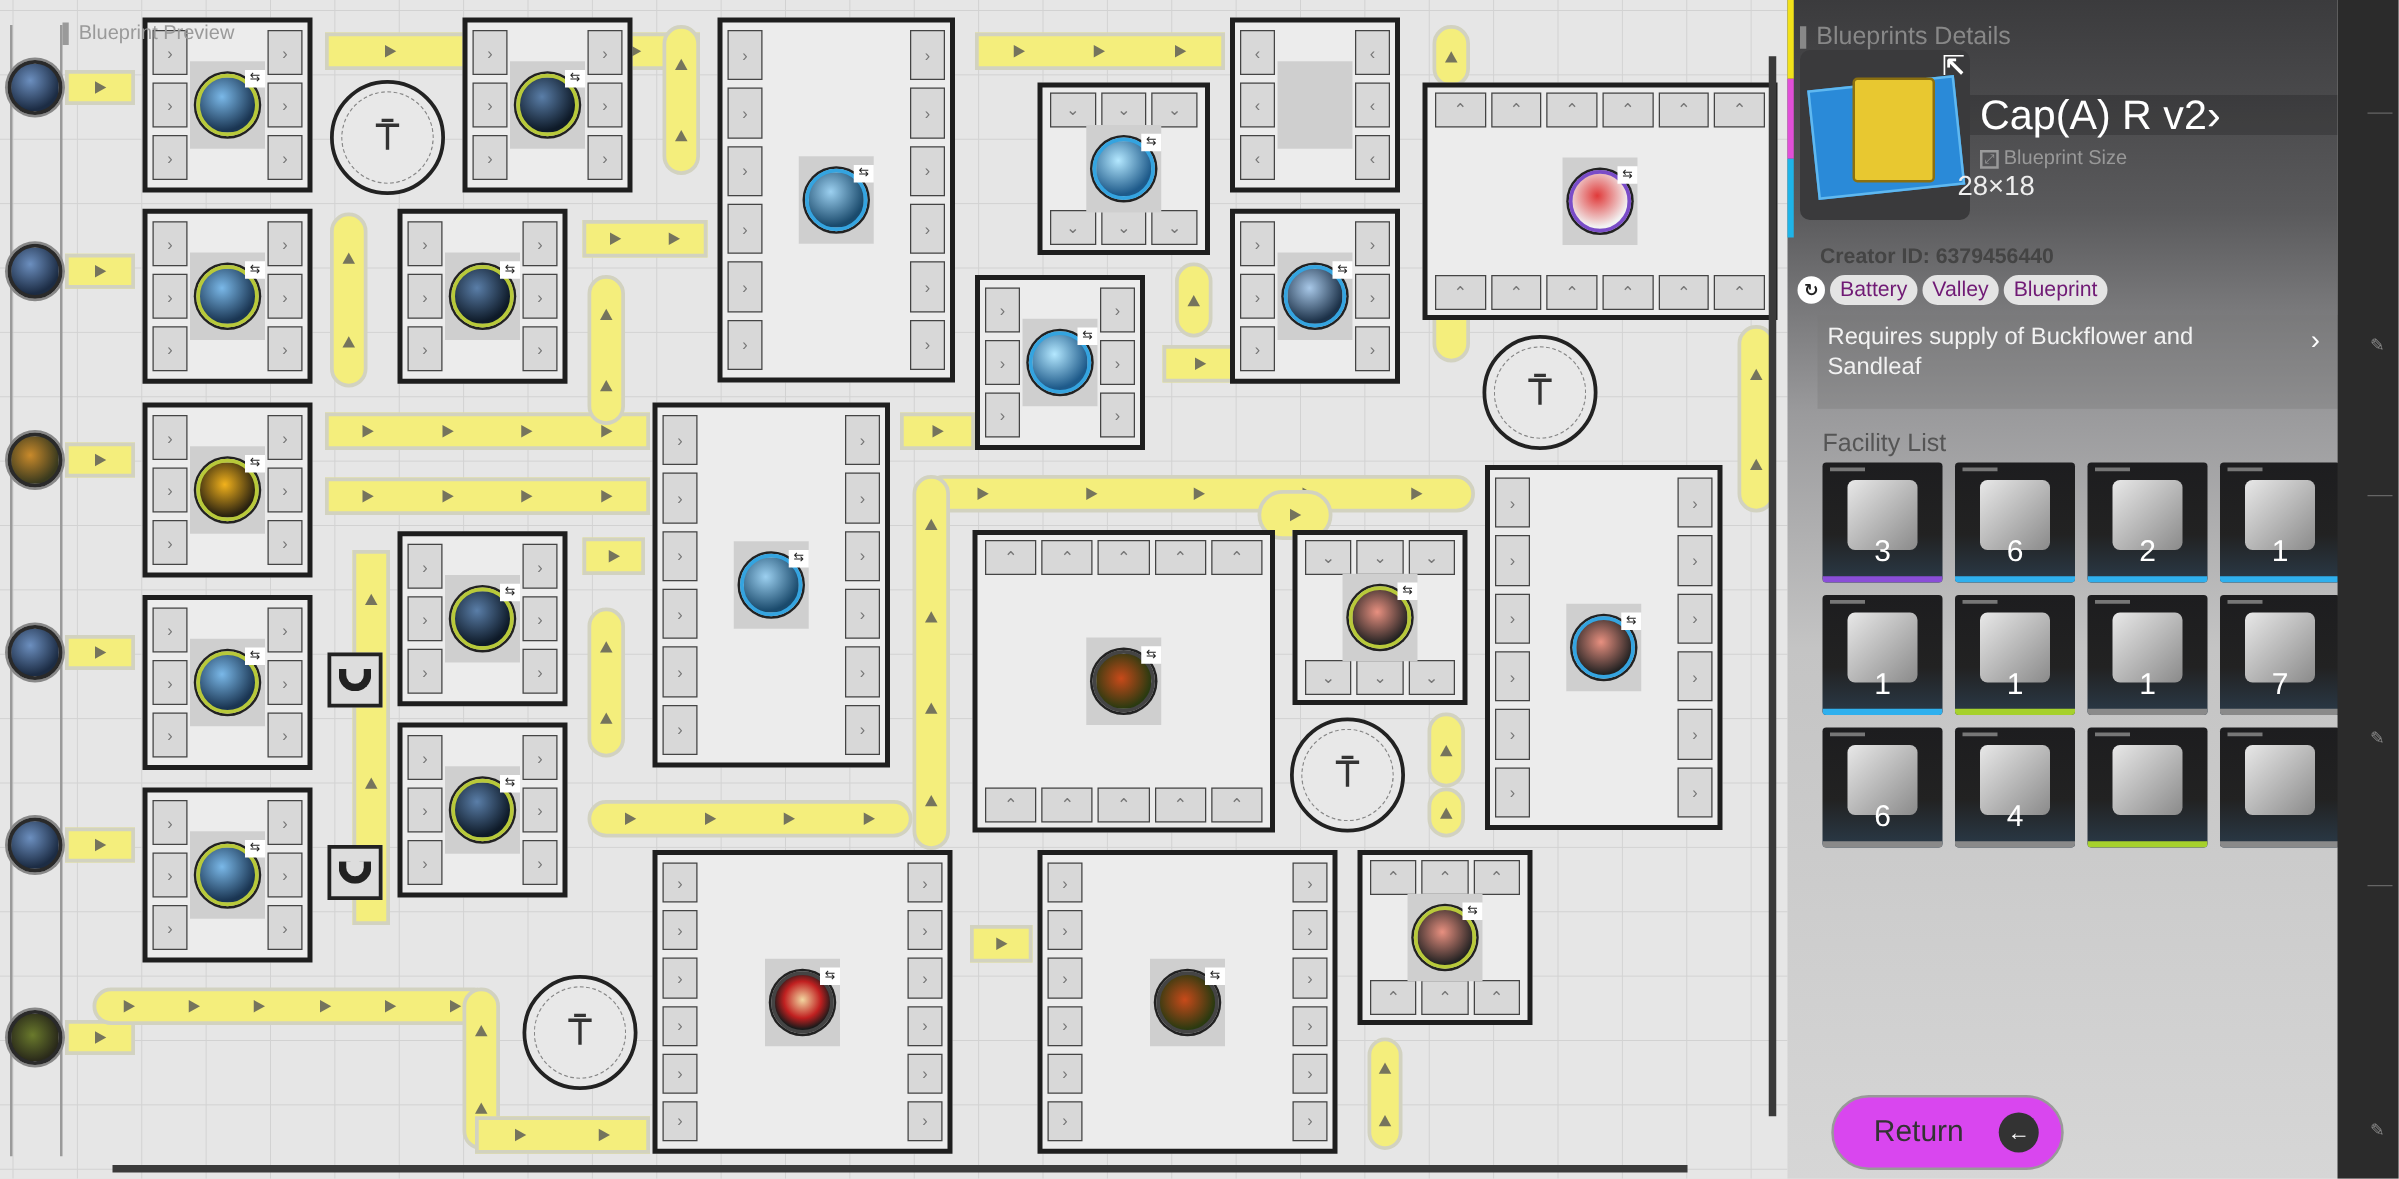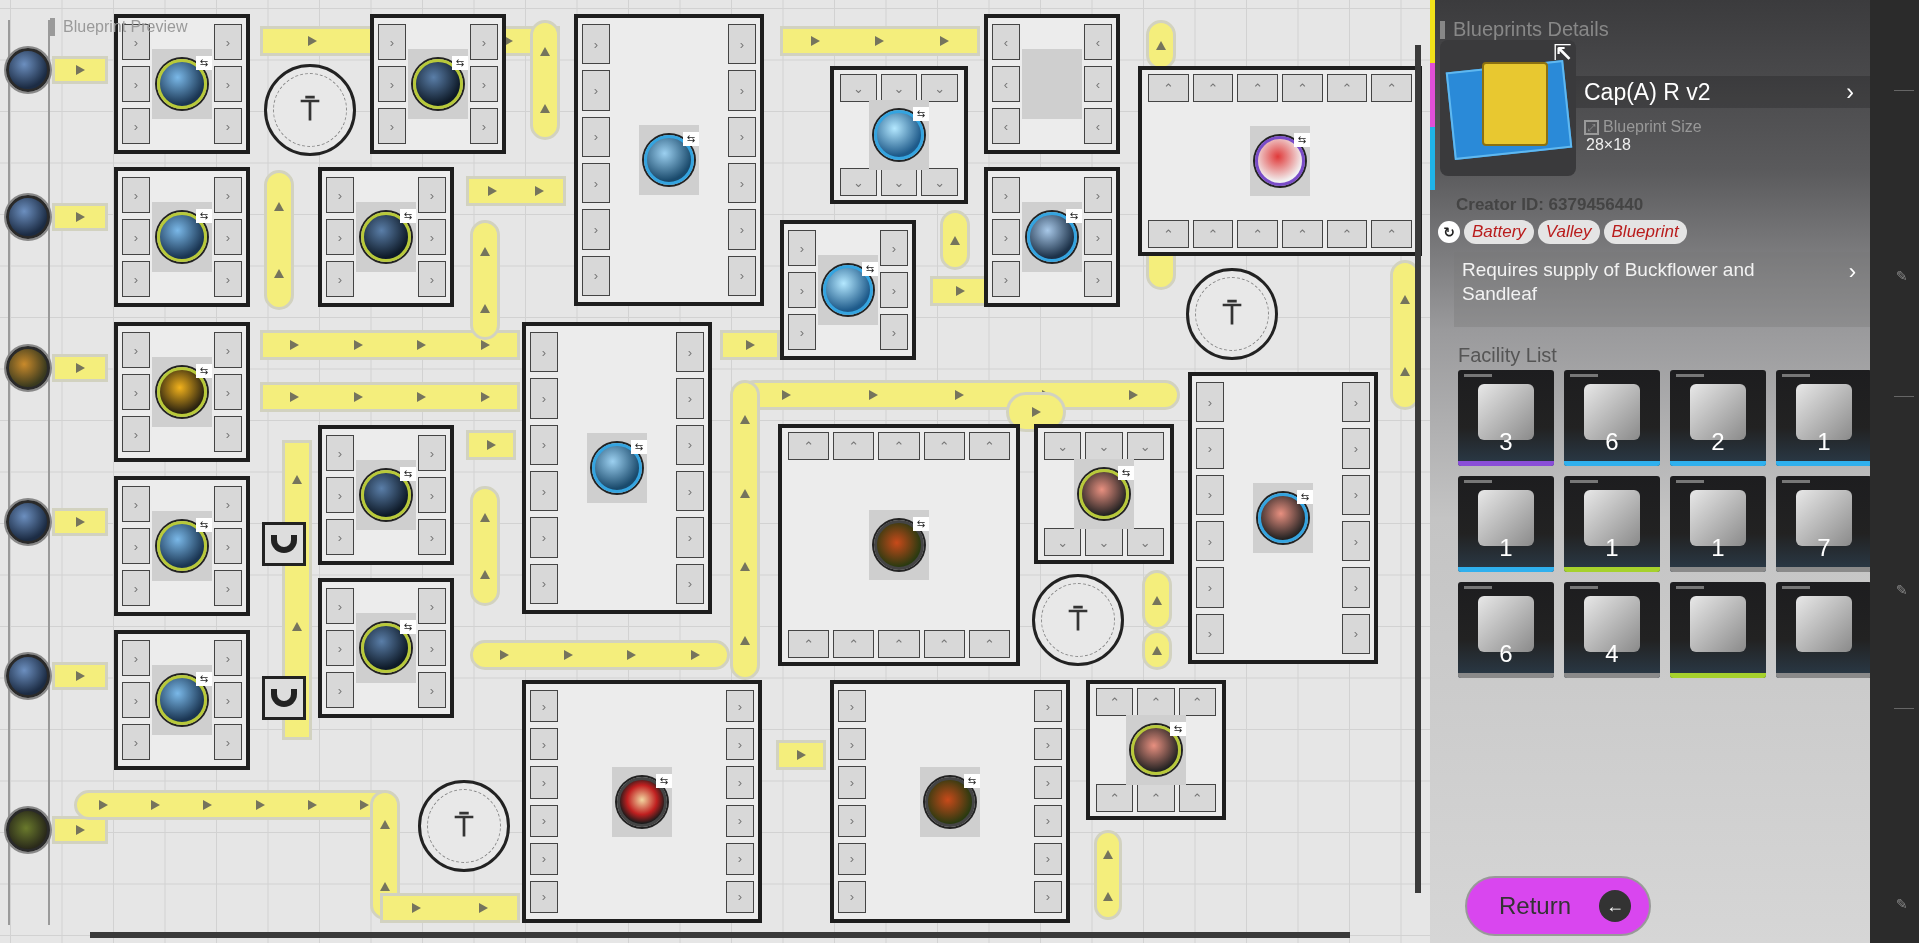--- a/index.html
+++ b/index.html
@@ -64,29 +64,29 @@
     color: #222;
   }
   .accent-strip { position: absolute; left: 0; top: 0; width: 5px; height: 190px; }
   .accent-strip div { height: 33.3%; }
   .panel-title { position: absolute; left: 10px; top: 18px; font-size: 20px; color: #888; display: flex; align-items: center; gap: 8px; }
   .panel-title .bar { width: 5px; height: 18px; background: #888; }
   .bp-thumb { position: absolute; left: 10px; top: 40px; width: 136px; height: 136px; border-radius: 8px; background: #3a3a3c; }
   .bp-thumb .sheet { position: absolute; left: 10px; top: 26px; width: 118px; height: 88px; background: #2a8ad8; transform: rotate(-6deg); border: 2px solid #5fb8f0; }
   .bp-thumb .box { position: absolute; left: 42px; top: 22px; width: 66px; height: 84px; background: #e8c830; border: 2px solid #8b7010; border-radius: 4px; }
   .bp-thumb .ext { position: absolute; right: 4px; top: 0; color: #fff; font-size: 22px; font-weight: bold; }
-  .bp-name { position: absolute; left: 146px; top: 76px; width: 294px; height: 32px; background: rgba(0,0,0,0.18); display: flex; align-items: center; justify-content: space-between; padding: 0 16px 0 8px; color: #fff; font-size: 23px; }
+  .bp-name { position: absolute; left: 146px; top: 76px; width: 294px; height: 32px; background: rgba(0,0,0,0.18); display: flex; align-items: center; padding: 0 16px 0 8px; color: #fff; font-size: 33px; }
   .bp-size-label { position: absolute; left: 154px; top: 118px; font-size: 16px; color: #999; display: flex; align-items: center; gap: 4px; }
   .bp-size-label .sz-ic { width: 15px; height: 15px; border: 2px solid #999; font-size: 10px; line-height: 11px; text-align: center; }
-  .bp-size { position: absolute; left: 156px; top: 136px; font-size: 16px; color: #eee; }
+  .bp-size { position: absolute; left: 136px; top: 136px; font-size: 22px; color: #eee; }
 
   .creator { position: absolute; left: 26px; top: 195px; font-size: 17px; color: #444; font-weight: bold; }
   .tags { position: absolute; left: 8px; top: 220px; display: flex; align-items: center; gap: 4px; }
   .tag-ic { width: 22px; height: 22px; border-radius: 50%; background: #fff; color: #222; font-size: 14px; font-weight: bold; display: flex; align-items: center; justify-content: center; }
-  .tag { background: #e4e4e4; border-radius: 12px; padding: 2px 8px; font-size: 17px; color: #b91c1c; font-style: italic; }
+  .tag { background: #e4e4e4; border-radius: 12px; padding: 2px 8px; font-size: 17px; color: #701a75; }
   .req { position: absolute; left: 24px; top: 252px; width: 416px; height: 75px; background: rgba(120,120,120,.35); color: #f2f2f2; font-size: 19px; padding: 6px 44px 0 8px; line-height: 24px; }
   .req .chev { position: absolute; right: 14px; top: 8px; font-size: 22px; color: #fff; }
 
   .fac-title { position: absolute; left: 28px; top: 344px; font-size: 20px; color: #555; }
   .fac-grid { position: absolute; left: 28px; top: 370px; display: grid; grid-template-columns: repeat(4, 96px); grid-auto-rows: 96px; column-gap: 10px; row-gap: 10px; }
   .fcard { position: relative; background: linear-gradient(180deg, #1d1d1f 0%, #222 60%, #2a3a48 100%); border-radius: 3px; overflow: hidden; }
   .fcard .dots { position: absolute; left: 6px; top: 4px; width: 28px; height: 3px; background: #777; }
   .fcard .art { position: absolute; left: 20px; top: 14px; width: 56px; height: 56px; background: linear-gradient(135deg, #e8e8e8, #8a8a8a); border-radius: 6px; }
   .fcard .count { position: absolute; left: 0; right: 0; bottom: 10px; text-align: center; color: #fff; font-size: 24px; }
   .fcard .under { position: absolute; left: 0; right: 0; bottom: 0; height: 5px; }

